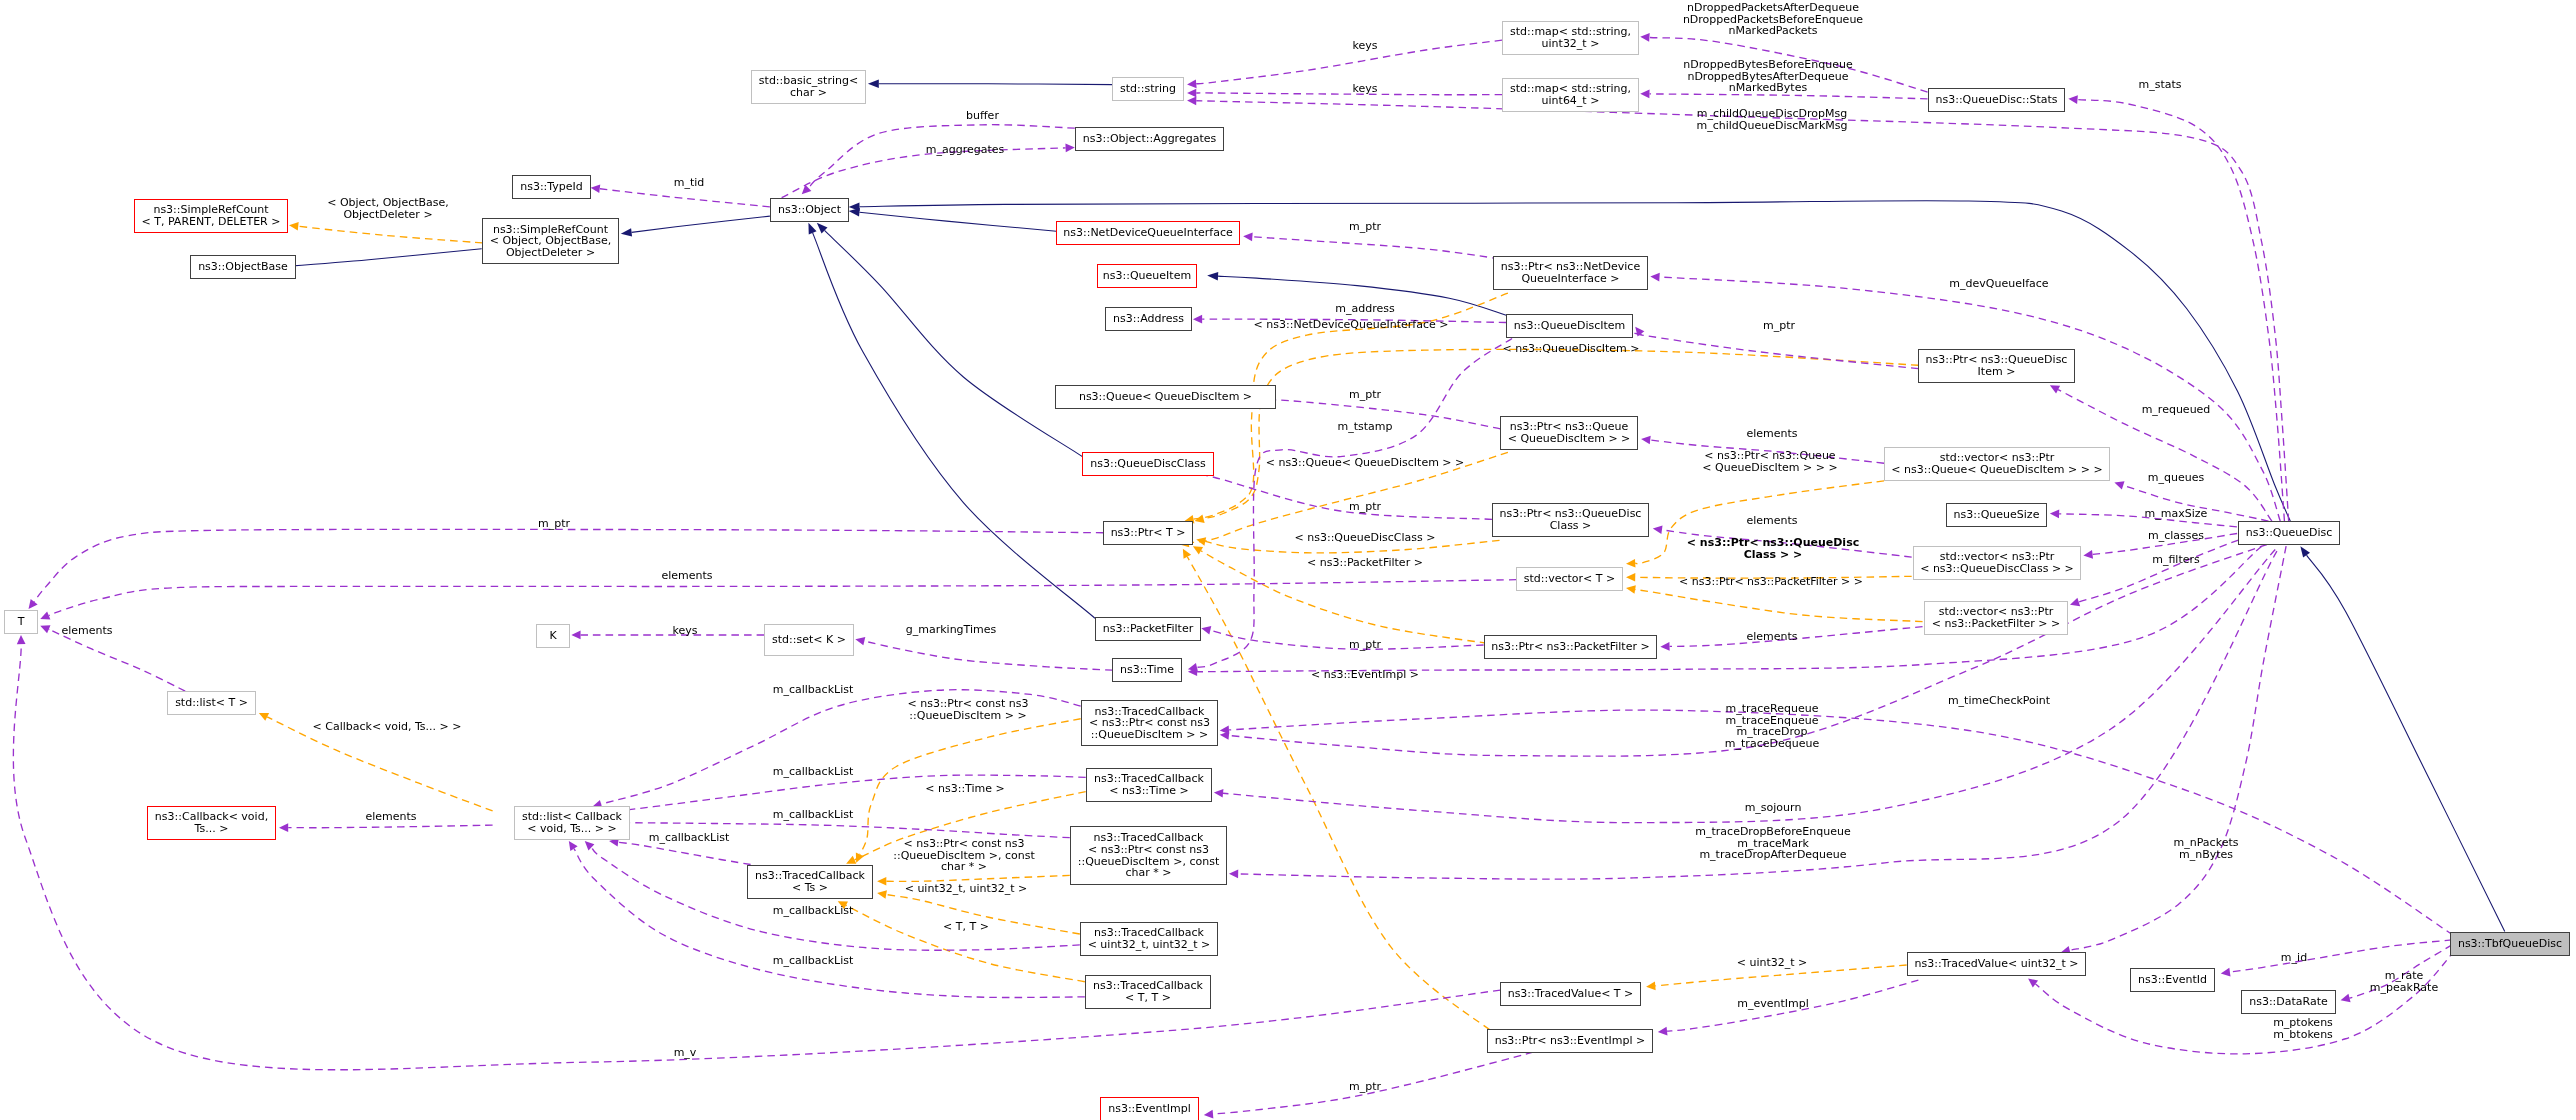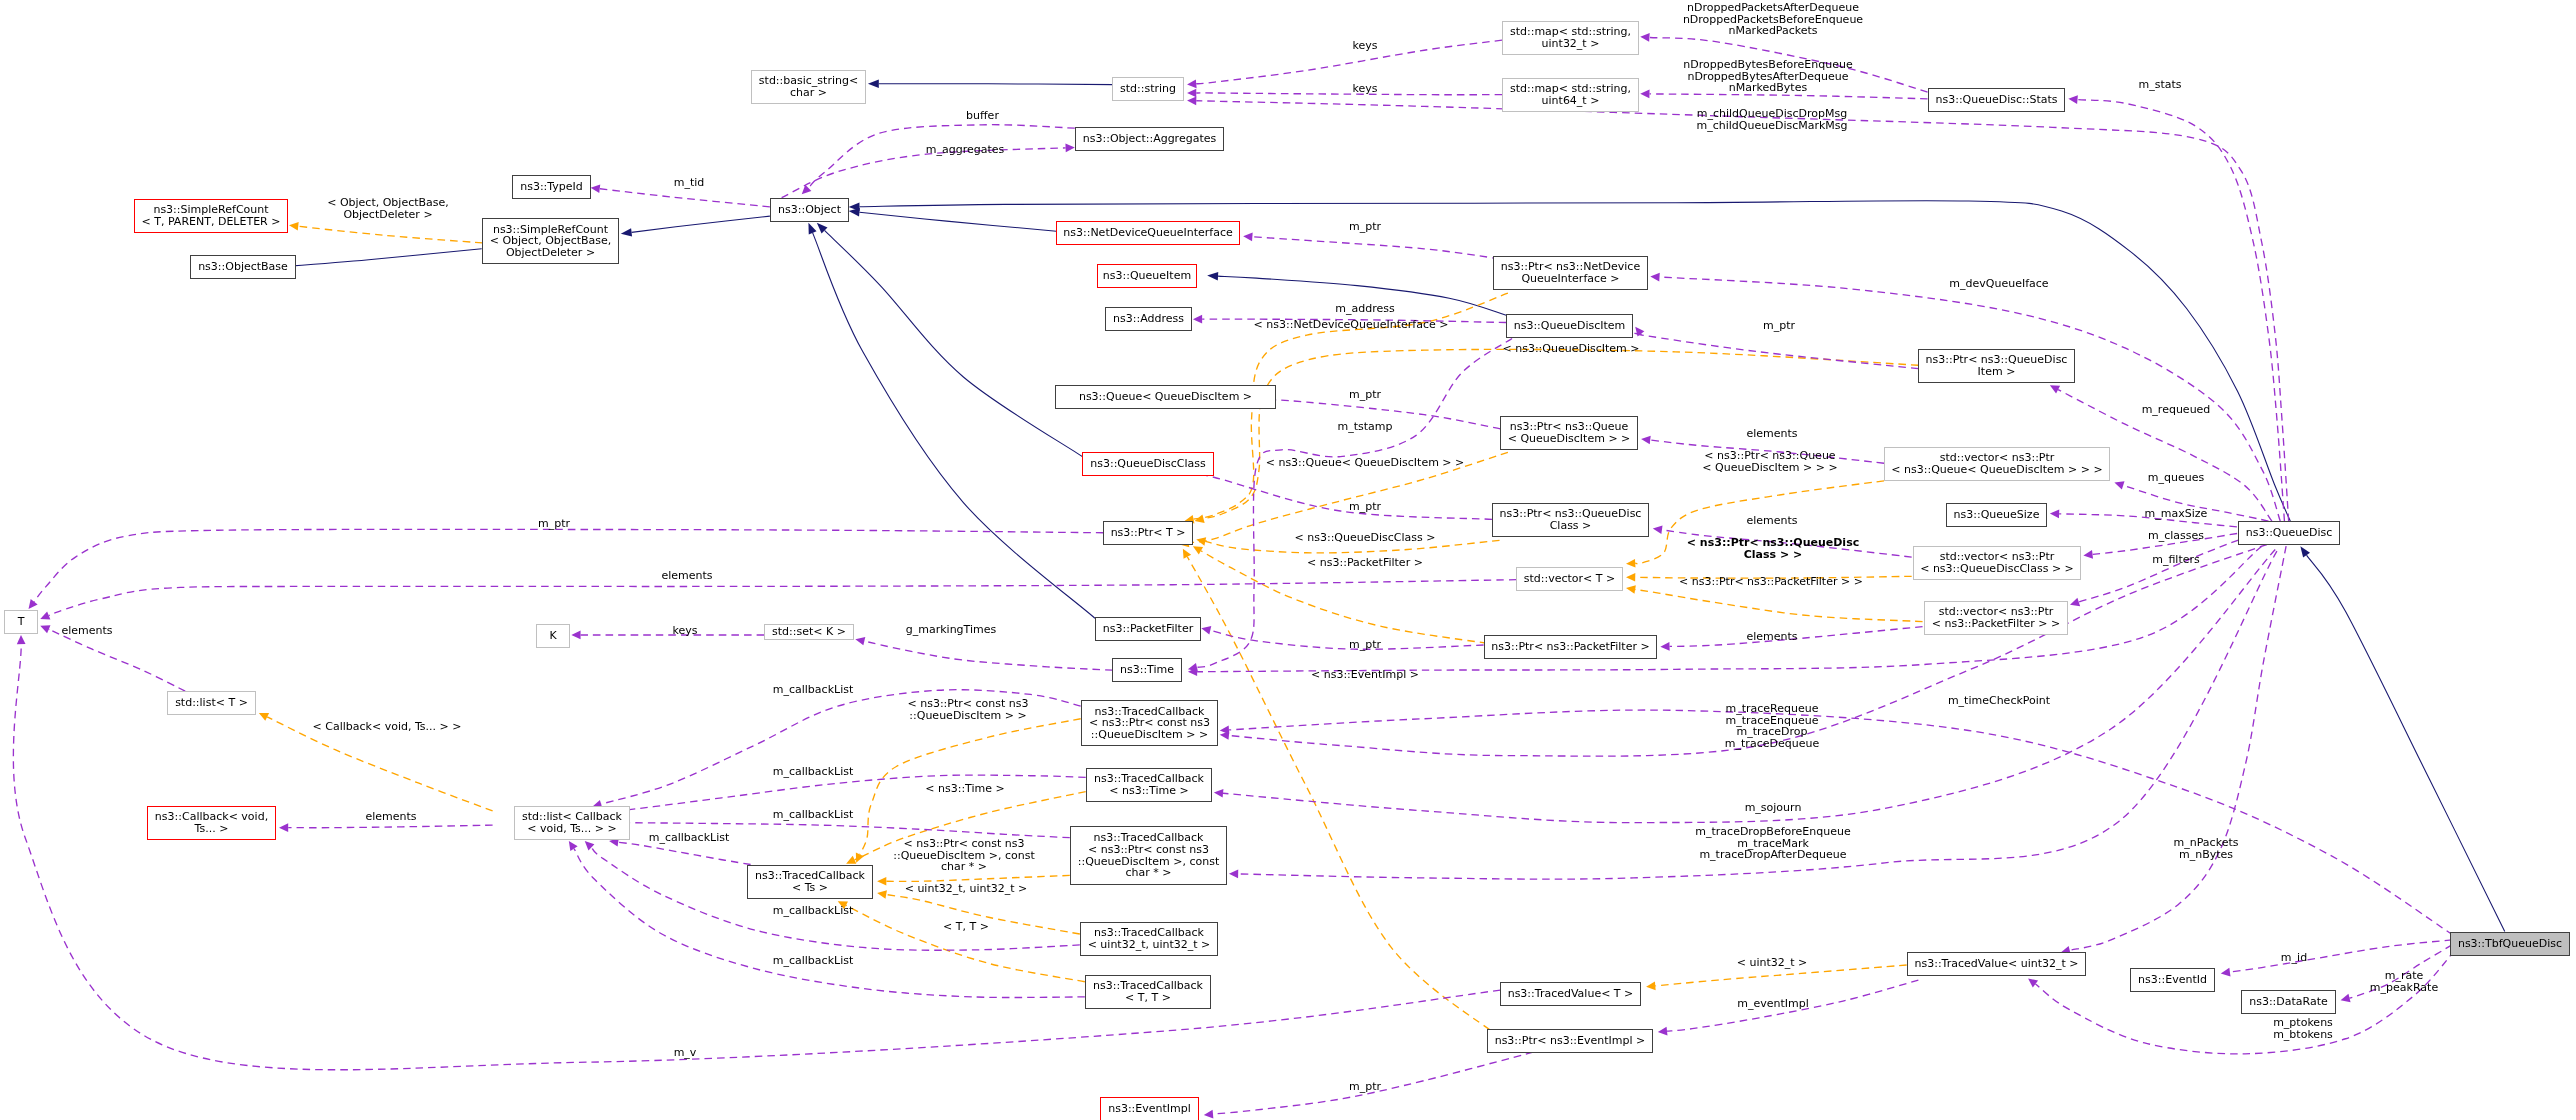--- a/index.html
+++ b/index.html
@@ -293,21 +293,21 @@
     <div class="node solid" style="left: 1946px; top: 503px; width: 101px; height: 23.5px;"><span>ns3::QueueSize</span></div>
     <div class="node solid" style="left: 2238px; top: 521px; width: 102px; height: 23.5px;"><span>ns3::QueueDisc</span></div>
     <div class="node solid" style="left: 1103px; top: 521px; width: 90px; height: 23.5px; align-items: center;"><span>ns3::Ptr&lt; T &gt;</span></div>
     <div class="node gray" style="left: 1913px; top: 546px; width: 168px; height: 34px;"><span>std::vector&lt; ns3::Ptr
 &lt; ns3::QueueDiscClass &gt; &gt;</span></div>
     <div class="node gray" style="left: 1516px; top: 567px; width: 107px; height: 23.5px;"><span>std::vector&lt; T &gt;</span></div>
     <div class="node gray" style="left: 1924px; top: 601px; width: 144px; height: 34px;"><span>std::vector&lt; ns3::Ptr
 &lt; ns3::PacketFilter &gt; &gt;</span></div>
     <div class="node gray" style="left: 4.2px; top: 610px; width: 34px; height: 23.5px;"><span>T</span></div>
     <div class="node gray" style="left: 536px; top: 624px; width: 34px; height: 23.5px;"><span>K</span></div>
-    <div class="node gray" style="left: 764px; top: 624px; width: 90px; height: 16px; text-align: center;"><span>std::set&lt; K &gt;</span></div>
+    <div class="node gray" style="left: 764px; top: 624px; width: 90px; height: 32px; text-align: center;"><span>std::set&lt; K &gt;</span></div>
     <div class="node solid" style="left: 1095px; top: 617px; width: 106px; height: 23.5px;"><span>ns3::PacketFilter</span></div>
     <div class="node solid" style="left: 1484px; top: 635px; width: 173px; height: 23.5px;"><span>ns3::Ptr&lt; ns3::PacketFilter &gt;</span></div>
     <div class="node solid" style="left: 1112px; top: 658px; width: 70px; height: 23.5px;"><span>ns3::Time</span></div>
     <div class="node gray" style="left: 167px; top: 691px; width: 89px; height: 23.5px;"><span>std::list&lt; T &gt;</span></div>
     <div class="node solid" style="left: 1081px; top: 700px; width: 137px; height: 46px;"><span>ns3::TracedCallback
 &lt; ns3::Ptr&lt; const ns3
 ::QueueDiscItem &gt; &gt;</span></div>
     <div class="node solid" style="left: 1086px; top: 768px; width: 126px; height: 34px;"><span>ns3::TracedCallback
 &lt; ns3::Time &gt;</span></div>
     <div class="node red" style="left: 147px; top: 806px; width: 129px; height: 34px;"><span>ns3::Callback&lt; void,

